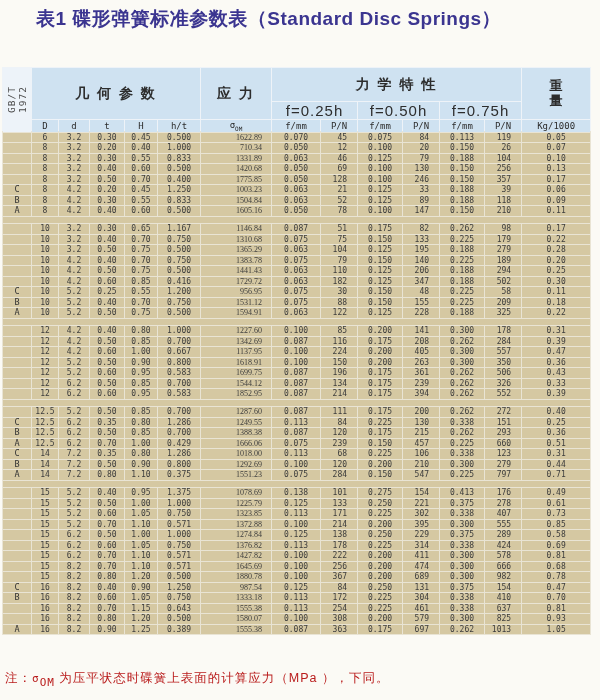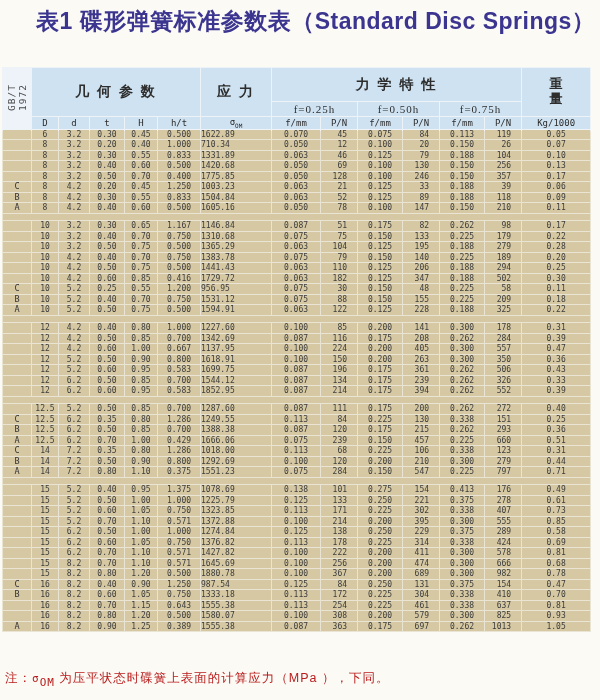--- a/index.html
+++ b/index.html
@@ -9,53 +9,53 @@
   }
   html,body{margin:0;padding:0;}
   body{
     width:600px;height:700px;position:relative;overflow:hidden;
     background:var(--page-bg);
     font-family:"Liberation Sans", sans-serif;
     color:var(--text);
   }
   .title{
     position:absolute;top:6px;left:36px;
-    font-size:23px;font-weight:bold;color:var(--title-color);
+    font-size:19px;font-weight:bold;color:var(--title-color);
     letter-spacing:0.5px;white-space:nowrap;
   }
   .table-wrap{position:absolute;top:67px;left:2px;width:597px;}
   table{
     table-layout:fixed;width:517px;
     border-collapse:separate;border-spacing:1.5px;
     background:linear-gradient(var(--grid-header) 0 64px, var(--grid-data) 64px 100%);
   }
   thead th{
     background:var(--header-bg);color:#2d2d2d;font-weight:bold;
     padding:0;vertical-align:middle;text-align:center;
   }
   th.group{height:33px;font-size:14px;letter-spacing:2px;}
-  th.deflect{height:14px;font-size:11px;font-weight:normal;font-family:Liberation Serif, serif;letter-spacing:1px;}
+  th.deflect{height:14px;font-size:15px;font-weight:normal;font-family:Liberation Sans, sans-serif;letter-spacing:1px;}
   th.letters{height:11px;font-size:9px;font-weight:normal;font-family:"DejaVu Sans Mono",monospace;}
   th.weight-th{font-size:13px;line-height:1.15;letter-spacing:0;}
   th.gbt{background:var(--gbt-bg);}
   .vertical{
     writing-mode:vertical-rl;transform:rotate(180deg);
     font-size:9.5px;color:#4a4a4a;letter-spacing:1px;
     font-family:"DejaVu Sans Mono",monospace;font-weight:normal;
     margin:0 auto;height:60px;
   }
   th.sigma-th{font-weight:normal;}
   th.sigma-th sub,.note sub{font-size:6px;}
   tbody td{
     background:var(--row-bg);height:9.5px;line-height:9.5px;
     font-family:"DejaVu Sans Mono",monospace;font-size:8px;color:#3c3c3c;
     text-align:center;padding:0;overflow:hidden;white-space:nowrap;
   }
   tbody td.grade{font-size:8.5px;color:#333;}
-  tbody td.c5{text-align:left;padding-right:9px;}
+  tbody td.c5{text-align:right;padding-right:9px;font-family:Liberation Serif, serif;}
   tbody td.c7,tbody td.c9,tbody td.c11{text-align:right;padding-right:10px;}
   tbody tr.spacer td{height:6.5px;}
   .note{
     position:absolute;left:5px;top:670px;width:590px;
     font-size:12.5px;color:#b91c1c;letter-spacing:1px;white-space:nowrap;
   }
   .note .sig{font-family:"DejaVu Sans Mono",monospace;font-size:11px;}
 </style>
 </head>
 <body>

